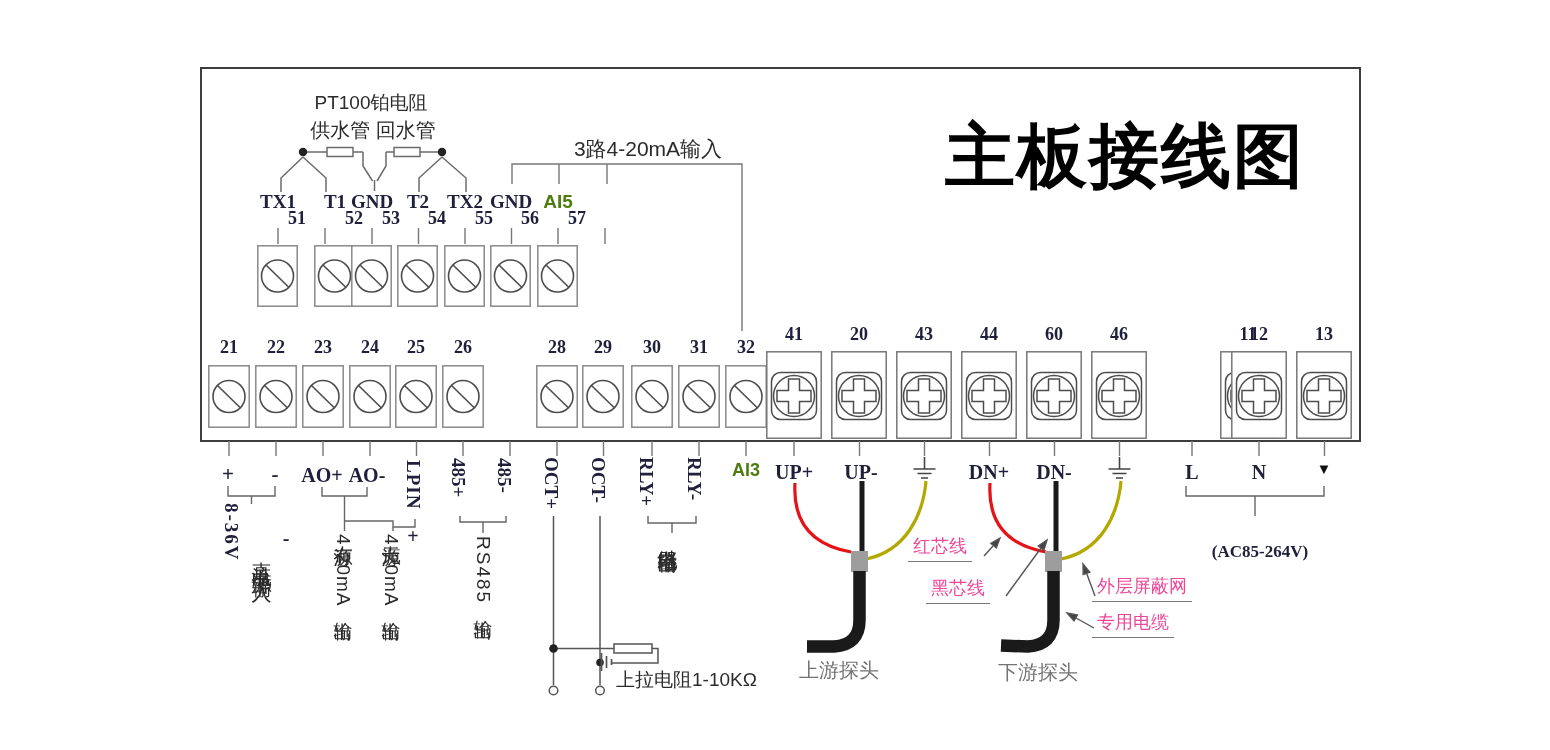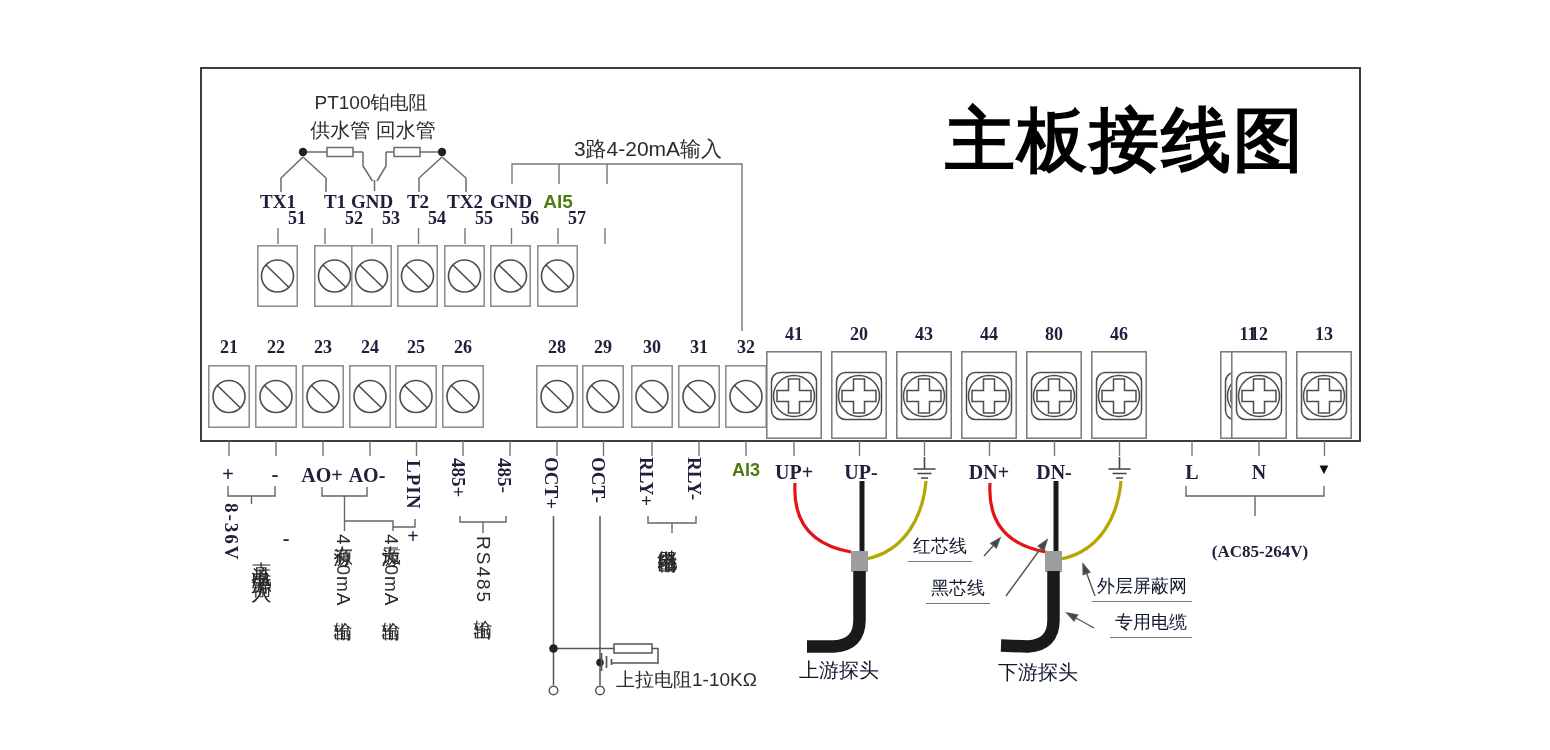--- a/index.html
+++ b/index.html
@@ -5,31 +5,31 @@
   html,body{margin:0;padding:0;background:#fff;}
   .stage{position:relative;width:1550px;height:750px;background:#fff;overflow:hidden;
          font-family:"Liberation Sans",sans-serif;color:#222;}
   .abs{position:absolute;}
   .ctr{text-align:center;}
   .serif{font-family:"Liberation Serif",serif;font-weight:bold;color:#20203c;}
   .sansb{font-family:"Liberation Sans",sans-serif;font-weight:bold;color:#4d7c0f;}
   .zh{color:#2b2b2b;}
   .vtx{writing-mode:vertical-rl;text-orientation:mixed;line-height:1.05;}
   .title{font-size:70px;font-weight:800;color:#000;letter-spacing:2px;
-         font-family:Liberation Mono, monospace;white-space:nowrap;}
+         font-family:Liberation Mono, monospace;white-space:nowrap;margin-top:16px;}
   .term{position:absolute;width:56px;height:120px;}
   .term .tname{position:absolute;top:0;width:100%;text-align:center;font-size:19px;line-height:17px;}
   .r1 .num{position:absolute;top:17px;width:100%;text-align:right;font-size:18px;line-height:17px;}
   .r2 .num,.r3 .num{position:absolute;top:0;width:100%;text-align:center;font-size:18px;line-height:17px;}
   .tbox{position:absolute;}
   .r1 .tbox{top:52px;left:7px;}
   .r2 .tbox{top:26px;left:7px;}
   .r3 .tbox{top:25px;left:0;}
-  .ann{border-bottom:1.5px solid #777;padding:0 5px 3px;font-size:18px;color:#0f172a;white-space:nowrap;}
-  .note{font-size:20px;color:#0f172a;white-space:nowrap;}
+  .ann{border-bottom:1.5px solid #777;padding:0 5px 3px;font-size:18px;color:#ec4899;white-space:nowrap;}
+  .note{font-size:20px;color:#737373;white-space:nowrap;}
   svg{display:block;}
 </style>
 </head>
 <body>
 
 <div class="stage">
 
   <svg class="abs" width="1550" height="750" viewBox="0 0 1550 750" style="left:0;top:0;">
     <rect x="201" y="68" width="1159" height="373" fill="none" stroke="#3d3d3d" stroke-width="2"></rect>
 
@@ -324,21 +324,21 @@
       <div class="tbox">
         <svg width="56" height="88">
           <rect x="0.8" y="0.8" width="54.4" height="86.4" fill="#fff" stroke="#777" stroke-width="1.5"></rect>
           <rect x="5.5" y="21.5" width="45" height="47" rx="9" fill="none" stroke="#4d4d4d" stroke-width="1.5"></rect>
           <circle cx="28" cy="45" r="20.5" fill="none" stroke="#4d4d4d" stroke-width="1.5"></circle>
           <path d="M22.5,28H33.5V39.5H45V50.5H33.5V62H22.5V50.5H11V39.5H22.5Z" fill="#fff" stroke="#4d4d4d" stroke-width="1.5"></path>
         </svg>
       </div>
     </div>
   <div class="term r3" style="left:1026px;top:326px">
-      <div class="num serif">80</div>
+      <div class="num serif">60</div>
       <div class="tbox">
         <svg width="56" height="88">
           <rect x="0.8" y="0.8" width="54.4" height="86.4" fill="#fff" stroke="#777" stroke-width="1.5"></rect>
           <rect x="5.5" y="21.5" width="45" height="47" rx="9" fill="none" stroke="#4d4d4d" stroke-width="1.5"></rect>
           <circle cx="28" cy="45" r="20.5" fill="none" stroke="#4d4d4d" stroke-width="1.5"></circle>
           <path d="M22.5,28H33.5V39.5H45V50.5H33.5V62H22.5V50.5H11V39.5H22.5Z" fill="#fff" stroke="#4d4d4d" stroke-width="1.5"></path>
         </svg>
       </div>
     </div>
   <div class="term r3" style="left:1091px;top:326px">
@@ -413,19 +413,19 @@
   <div class="abs vtx zh" style="left:333px;top:532px;font-size:19px;letter-spacing:1px;">有源4-20mA输出</div>
   <div class="abs vtx zh" style="left:381px;top:532px;font-size:19px;letter-spacing:1px;">无源4-20mA输出</div>
   <div class="abs ctr serif" style="left:403px;top:525px;width:20px;font-size:20px;">+</div>
   <div class="abs vtx zh" style="left:473px;top:536px;font-size:19px;letter-spacing:2px;">RS485输出</div>
   <div class="abs vtx zh" style="left:657px;top:534px;font-size:20px;letter-spacing:1px;">继电器输出</div>
   <div class="abs zh" style="left:616px;top:667px;font-size:19px;white-space:nowrap;">上拉电阻1-10KΩ</div>
 
   <div class="abs ann" style="left:908px;top:534px;">红芯线</div>
   <div class="abs ann" style="left:926px;top:576px;">黑芯线</div>
   <div class="abs ann" style="left:1092px;top:574px;">外层屏蔽网</div>
-  <div class="abs ann" style="left:1092px;top:610px;margin-left:18px;">专用电缆</div>
+  <div class="abs ann" style="left:1092px;top:610px;">专用电缆</div>
   <div class="abs note" style="left:799px;top:657px;">上游探头</div>
   <div class="abs note" style="left:998px;top:659px;">下游探头</div>
 
   <div class="abs ctr serif" style="left:1180px;top:542px;width:160px;font-size:17px;">(AC85-264V)</div>
 
 </div>
 
 </body></html>

